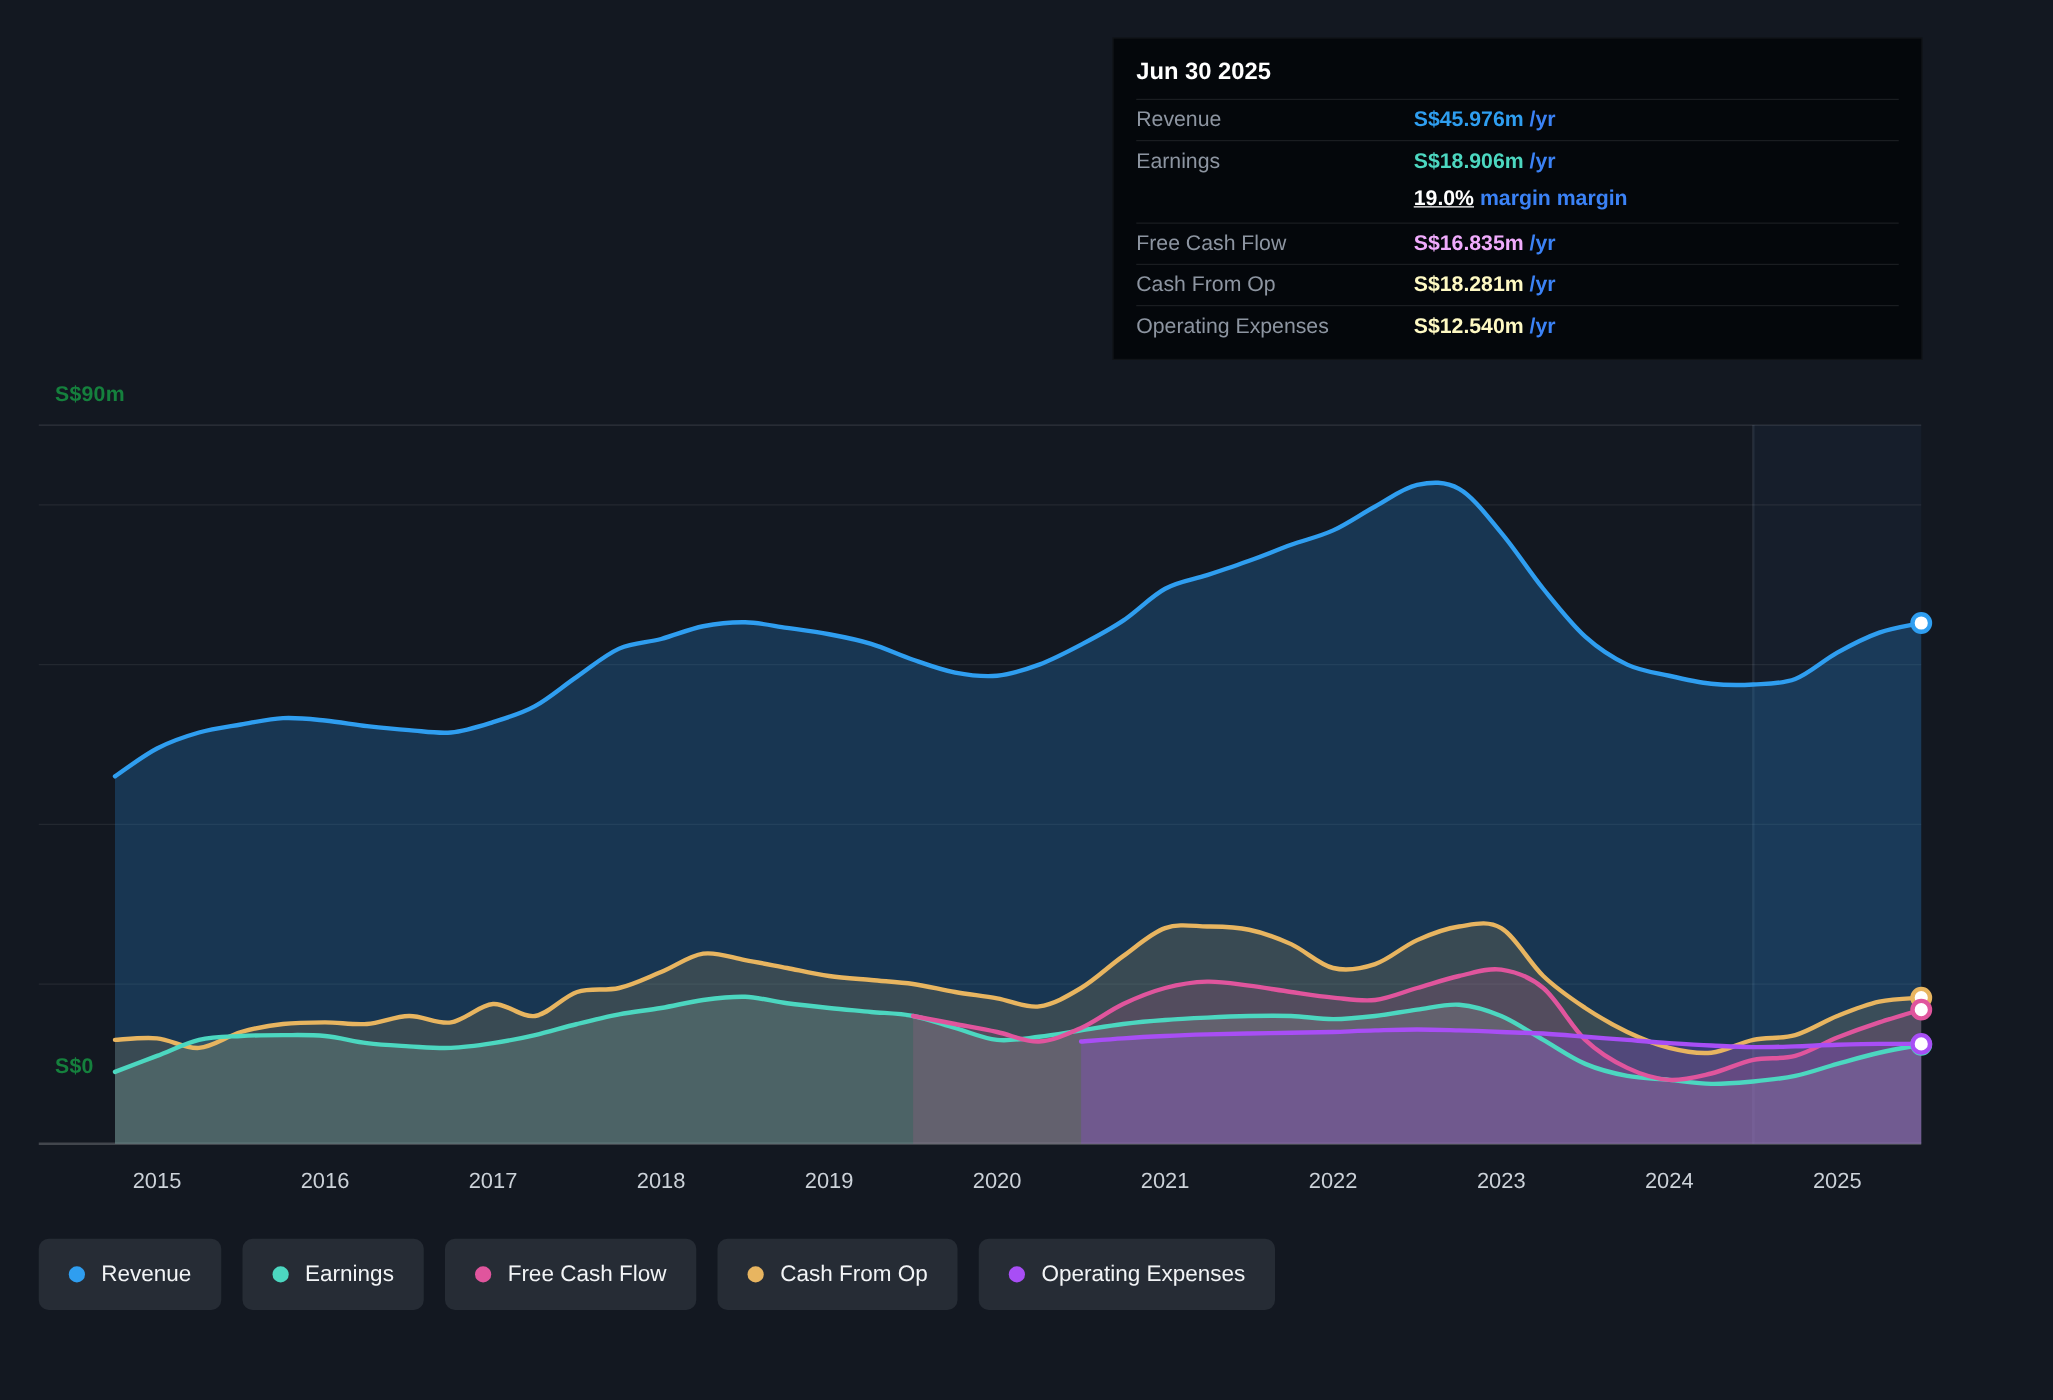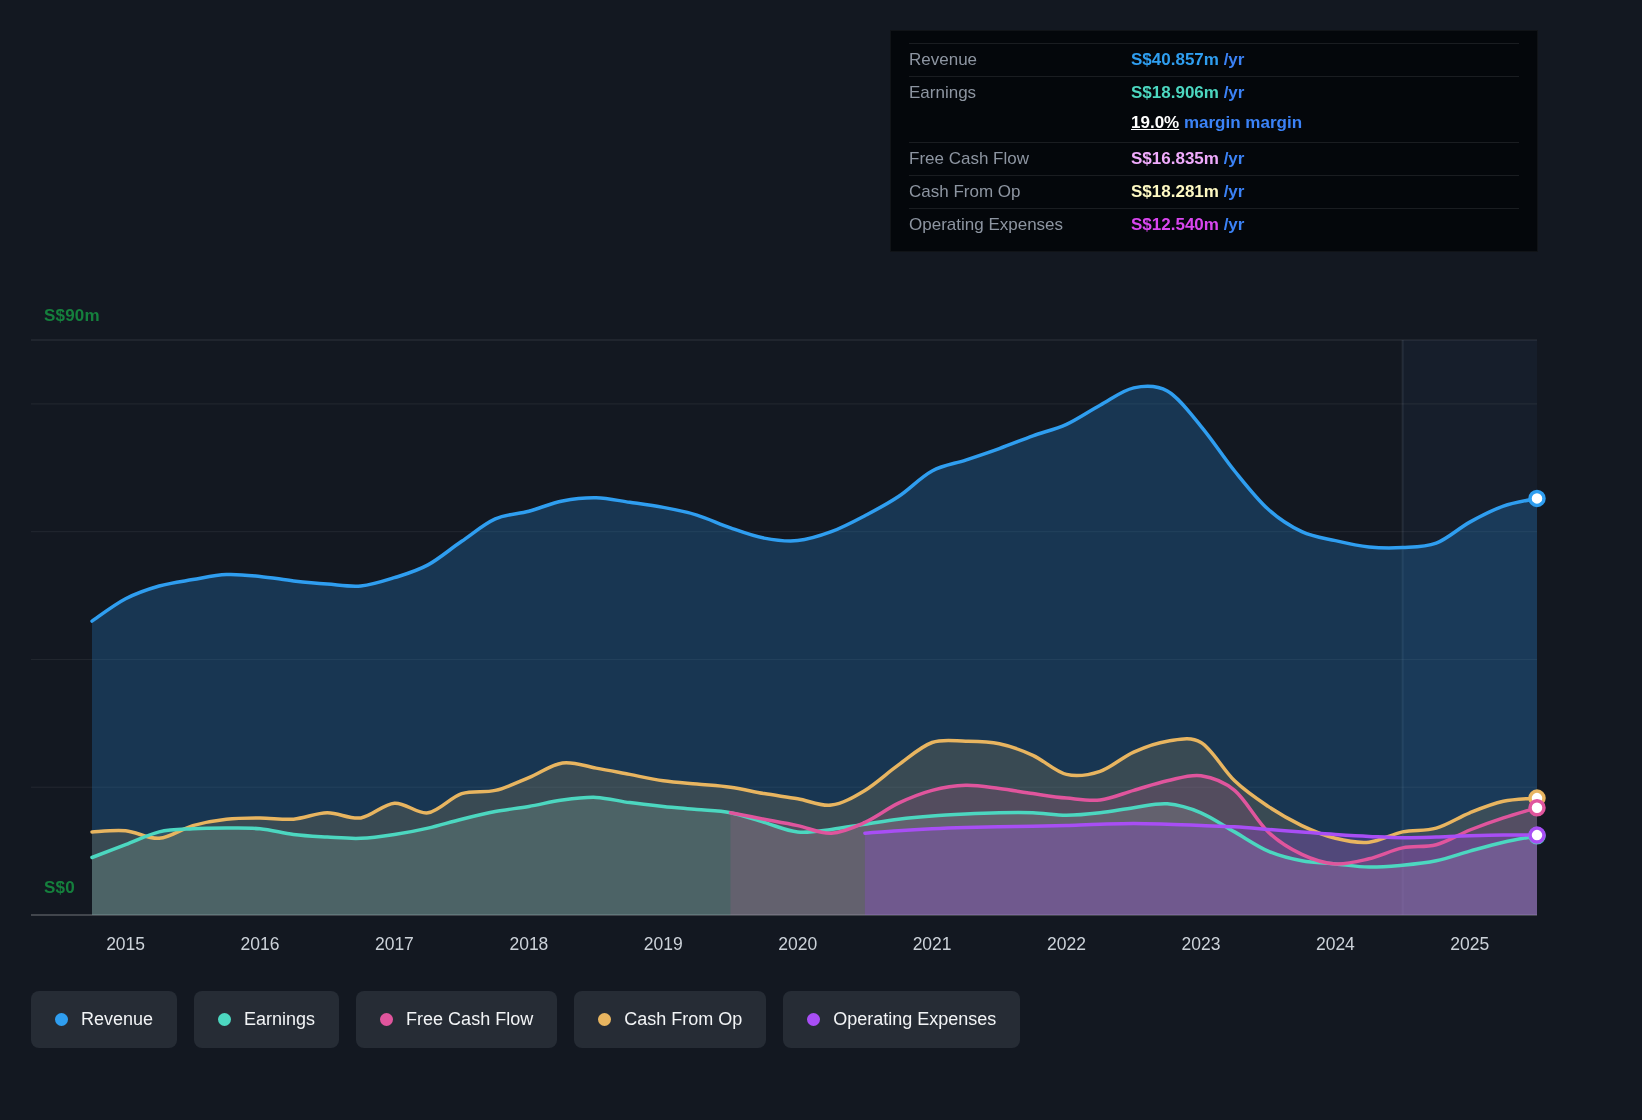--- a/index.html
+++ b/index.html
@@ -12,21 +12,21 @@
   }
   .stage { position: relative; width: 1642px; height: 1120px; }
 
   #chart-svg { position: absolute; left: 0; top: 0; width: 1642px; height: 1120px; }
 
   .y-label {
     position: absolute; left: 44px;
     font-size: 17px; font-weight: 700; color: #15803d; letter-spacing: 0.2px;
   }
   .y-top { top: 306px; }
-  .y-bottom { top: 878px; }
+  .y-bottom { top: 843px; }
 
   
   .tooltip {
     position: absolute; left: 890px; top: 30px; width: 648px;
     background: #04070b;
     border: 1px solid rgba(255,255,255,0.05);
     padding: 12px 18px 10px 18px;
     z-index: 5;
   }
   .tt-title { font-size: 19px; font-weight: 700; color: #ffffff; padding: 4px 0 10px 0; }
@@ -92,24 +92,25 @@
       <text x="1066.5" y="950" text-anchor="middle" fill="#ccd2d9" font-size="17.5" font-family="&quot;Liberation Sans&quot;,&quot;DejaVu Sans&quot;,sans-serif">2022</text>
       <text x="1201.0" y="950" text-anchor="middle" fill="#ccd2d9" font-size="17.5" font-family="&quot;Liberation Sans&quot;,&quot;DejaVu Sans&quot;,sans-serif">2023</text>
       <text x="1335.4" y="950" text-anchor="middle" fill="#ccd2d9" font-size="17.5" font-family="&quot;Liberation Sans&quot;,&quot;DejaVu Sans&quot;,sans-serif">2024</text>
       <text x="1469.8" y="950" text-anchor="middle" fill="#ccd2d9" font-size="17.5" font-family="&quot;Liberation Sans&quot;,&quot;DejaVu Sans&quot;,sans-serif">2025</text>
     </svg>
 
   <div class="y-label y-top">S$90m</div>
   <div class="y-label y-bottom">S$0</div>
 
   <div class="tooltip">
+    <div class="tt-title">Jun 30 2025</div>
 
     <div class="tt-row">
       <span class="tt-label">Revenue</span>
-      <span class="tt-value"><b style="color: rgb(47, 158, 240);">S$40.857m</b> <span class="tt-suffix">/yr</span></span>
+      <span class="tt-value"><b style="color: rgb(47, 158, 240);">S$45.976m</b> <span class="tt-suffix">/yr</span></span>
     </div>
 
     <div class="tt-row">
       <span class="tt-label">Earnings</span>
       <span class="tt-value"><b style="color: rgb(76, 215, 192);">S$18.906m</b> <span class="tt-suffix">/yr</span></span>
     </div>
 
     <div class="tt-row no-sep">
       <span class="tt-label"></span>
       <span class="tt-value"><b style="color: rgb(255, 255, 255); text-decoration: underline;">19.0%</b> <span class="tt-suffix">margin margin</span></span>
@@ -120,21 +121,21 @@
       <span class="tt-value"><b style="color: #f0abfc;">S$16.835m</b> <span class="tt-suffix">/yr</span></span>
     </div>
 
     <div class="tt-row">
       <span class="tt-label">Cash From Op</span>
       <span class="tt-value"><b style="color: #fef9c3;">S$18.281m</b> <span class="tt-suffix">/yr</span></span>
     </div>
 
     <div class="tt-row">
       <span class="tt-label">Operating Expenses</span>
-      <span class="tt-value"><b style="color: #d946ef; text-align: right;">S$12.540m</b> <span class="tt-suffix">/yr</span></span>
+      <span class="tt-value"><b style="color: #fef9c3; text-align: right;">S$12.540m</b> <span class="tt-suffix">/yr</span></span>
     </div>
   </div>
 
   <div class="legend">
     <div class="pill">
       <span class="dot" style="background: rgb(47, 158, 240);"></span>
       <span class="pill-label">Revenue</span>
     </div>
     <div class="pill">
       <span class="dot" style="background: rgb(76, 215, 192);"></span>

